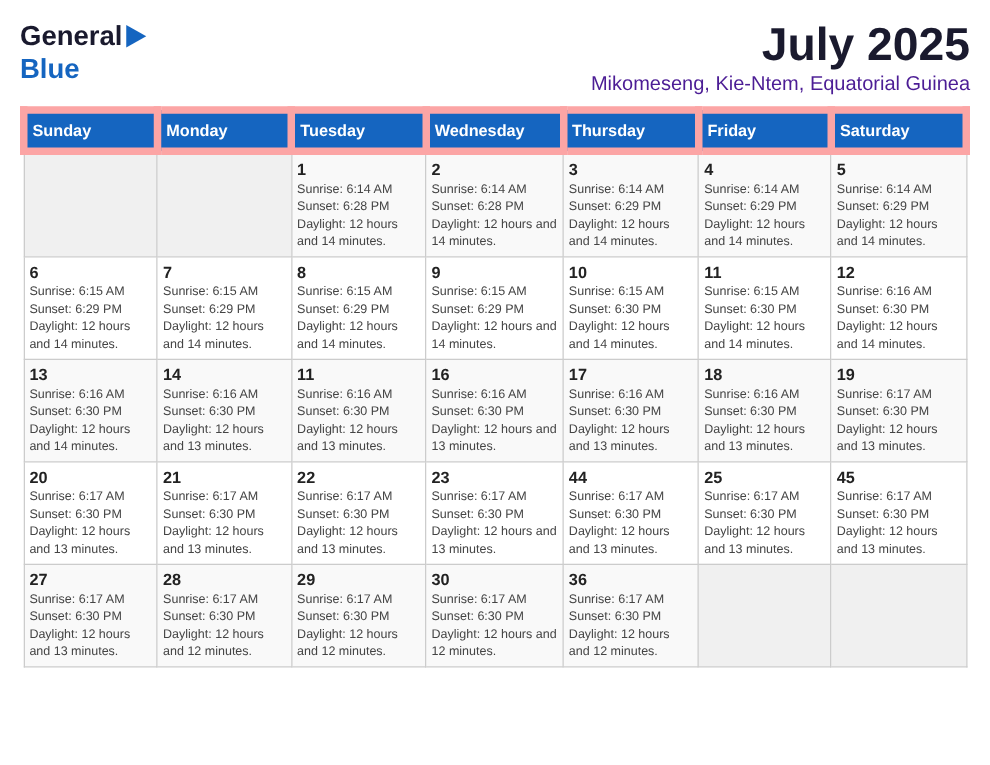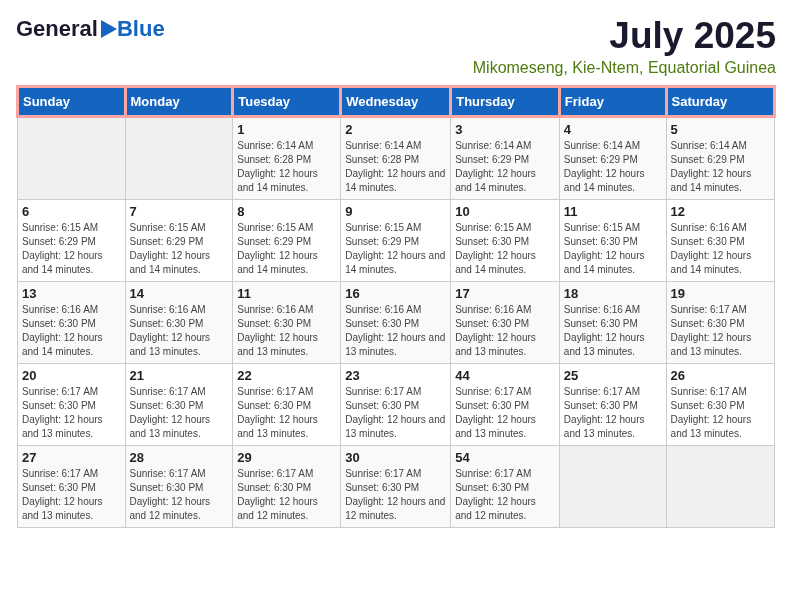--- a/index.html
+++ b/index.html
@@ -11,54 +11,54 @@
       padding: 16px;
     }
     .header {
       display: flex;
       justify-content: space-between;
       align-items: flex-start;
       margin-bottom: 8px;
     }
     .logo {
       display: flex;
-      flex-direction: row;
+      flex-direction: column;
       align-items: flex-start;
     }
     .logo-line {
       display: flex;
       align-items: center;
     }
     .title-block {
       text-align: right;
     }
     .month-year {
       font-size: 37px;
       font-weight: bold;
       color: #1a1a2e;
       line-height: 1.1;
     }
     .location {
       font-size: 16px;
-      color: #4d7c0f;
+      color: #4c1d95;
       margin-top: 2px;
     }
     table {
       width: 100%;
       border-collapse: collapse;
       margin-top: 6px;
     }
     thead tr th {
       background-color: #1565c0;
       color: #fff;
       font-size: 13px;
       font-weight: bold;
       padding: 6px 4px;
       text-align: left;
-      border: 3px solid #fca5a5;
+      border: 6px solid #fca5a5;
     }
     tbody tr td {
       vertical-align: top;
       border: 1px solid #ccc;
       padding: 4px 4px;
       font-size: 10.5px;
       color: #333;
       width: 113px;
       min-height: 70px;
       background: #fff;
@@ -270,21 +270,21 @@
 Sunset: 6:30 PM
 Daylight: 12 hours and 13 minutes.</div>
         </td>
         <td>
           <span class="day-num">25</span>
           <div class="day-info" style="white-space: pre-line;">Sunrise: 6:17 AM
 Sunset: 6:30 PM
 Daylight: 12 hours and 13 minutes.</div>
         </td>
         <td>
-          <span class="day-num">26</span>
+          <span class="day-num">45</span>
           <div class="day-info" style="white-space: pre-line;">Sunrise: 6:17 AM
 Sunset: 6:30 PM
 Daylight: 12 hours and 13 minutes.</div>
         </td>
       </tr>
       <tr>
         <td>
           <span class="day-num">27</span>
           <div class="day-info" style="white-space: pre-line;">Sunrise: 6:17 AM
 Sunset: 6:30 PM
@@ -302,21 +302,21 @@
 Sunset: 6:30 PM
 Daylight: 12 hours and 12 minutes.</div>
         </td>
         <td>
           <span class="day-num">30</span>
           <div class="day-info" style="white-space: pre-line;">Sunrise: 6:17 AM
 Sunset: 6:30 PM
 Daylight: 12 hours and 12 minutes.</div>
         </td>
         <td>
-          <span class="day-num">54</span>
+          <span class="day-num">36</span>
           <div class="day-info" style="white-space: pre-line;">Sunrise: 6:17 AM
 Sunset: 6:30 PM
 Daylight: 12 hours and 12 minutes.</div>
         </td>
         <td class="empty"></td>
         <td class="empty"></td>
       </tr>
     </tbody>
 </table>
 

